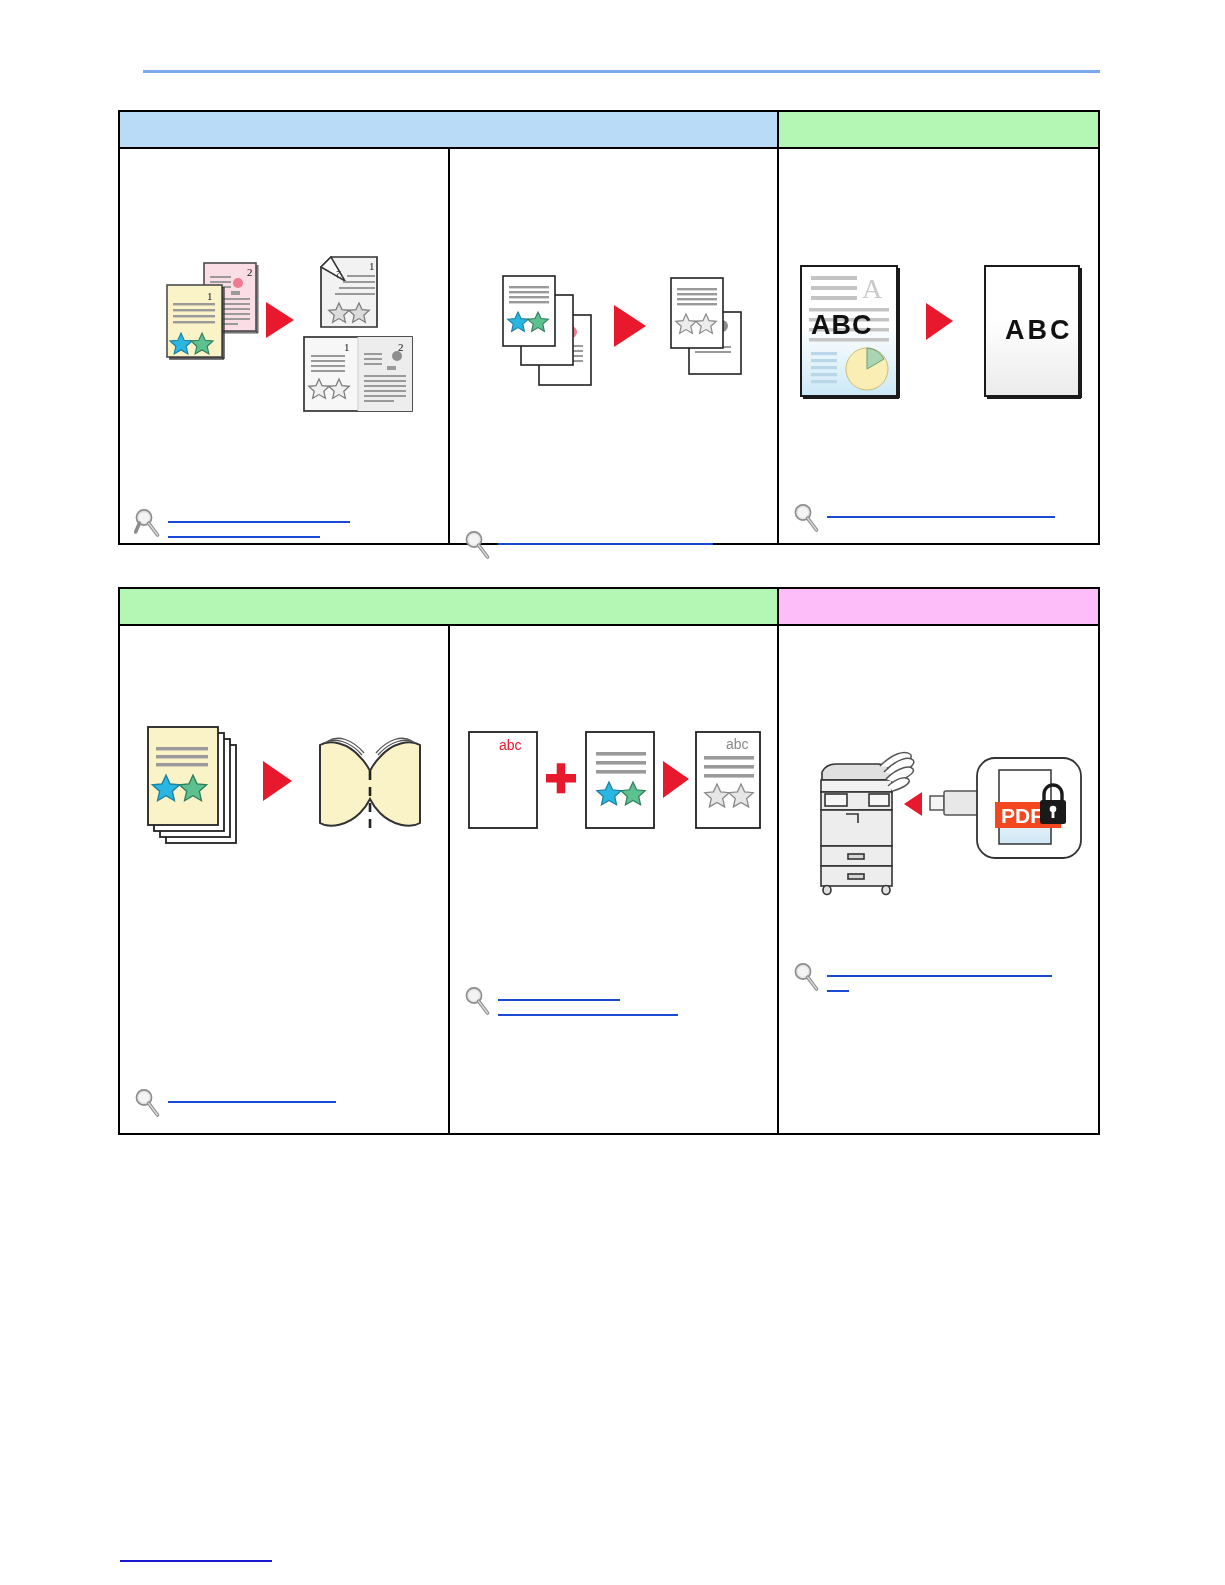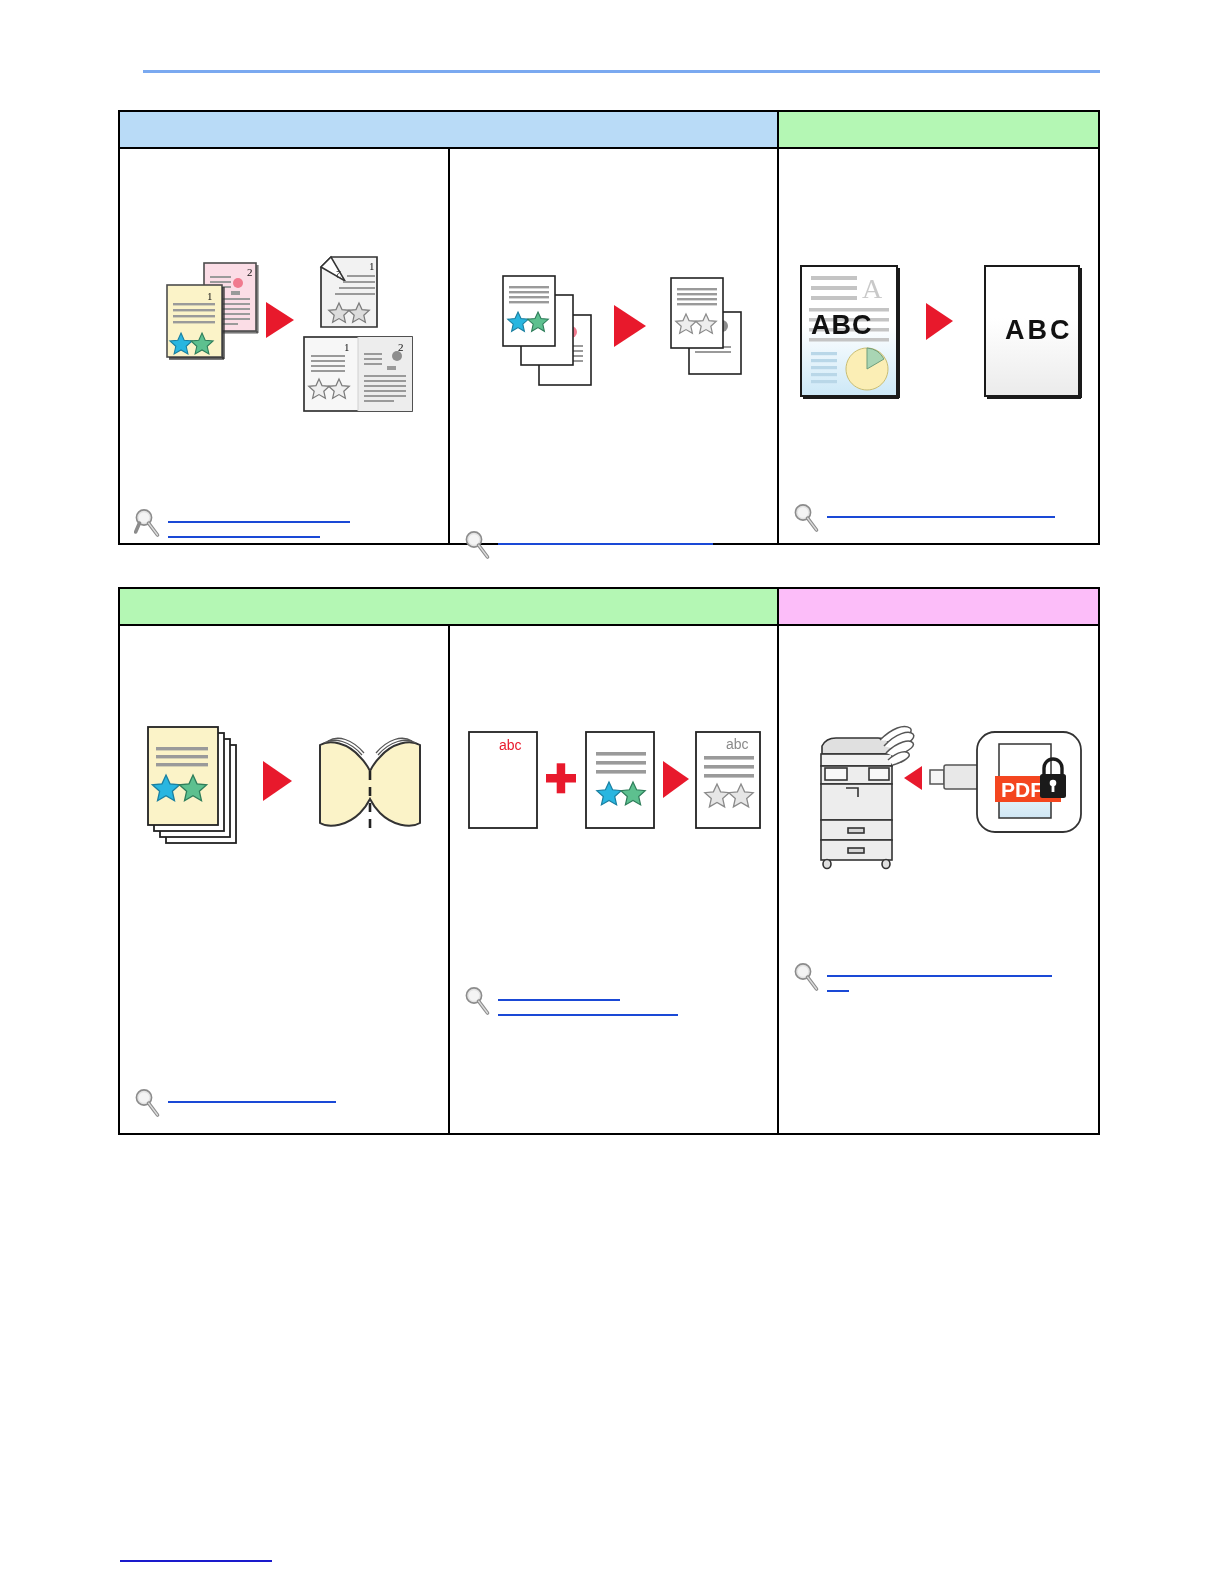--- a/index.html
+++ b/index.html
@@ -441,21 +441,21 @@
             </span>
             <span class="linkstack">
               <a class="xlink w6" href="#"></a>
               <a class="xlink w7" href="#"></a>
             </span>
           </div>
         </div>
       </div>
 
       <div class="cell c3">
-        <div class="art" style="padding-top:80px;">
+        <div class="art" style="padding-top:106px;">
           <svg width="290" height="175" viewBox="0 0 290 175">
             <defs>
               <linearGradient id="gscr" x1="0" y1="1" x2="0" y2="0">
                 <stop offset="0%" stop-color="#cfe7f5"></stop>
                 <stop offset="60%" stop-color="#ffffff"></stop>
               </linearGradient>
             </defs>
 
             <g stroke="#333" stroke-width="1.6" fill="#ededed">
               <path d="M28 40 q4 -8 14 -8 h42 q10 0 14 8 l0 8 h-70 z" fill="#e0e0e0"></path>

